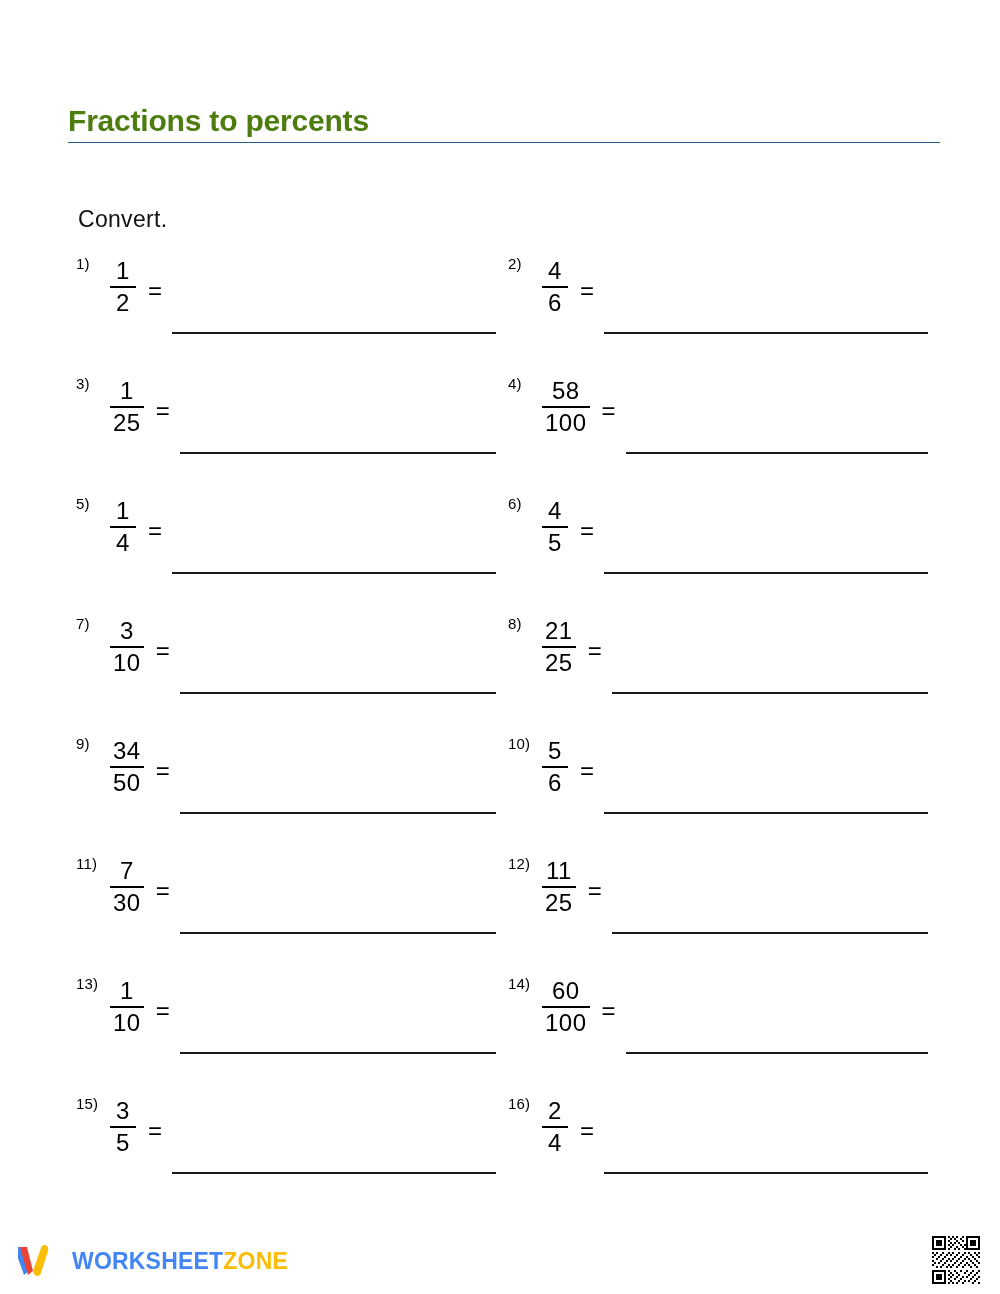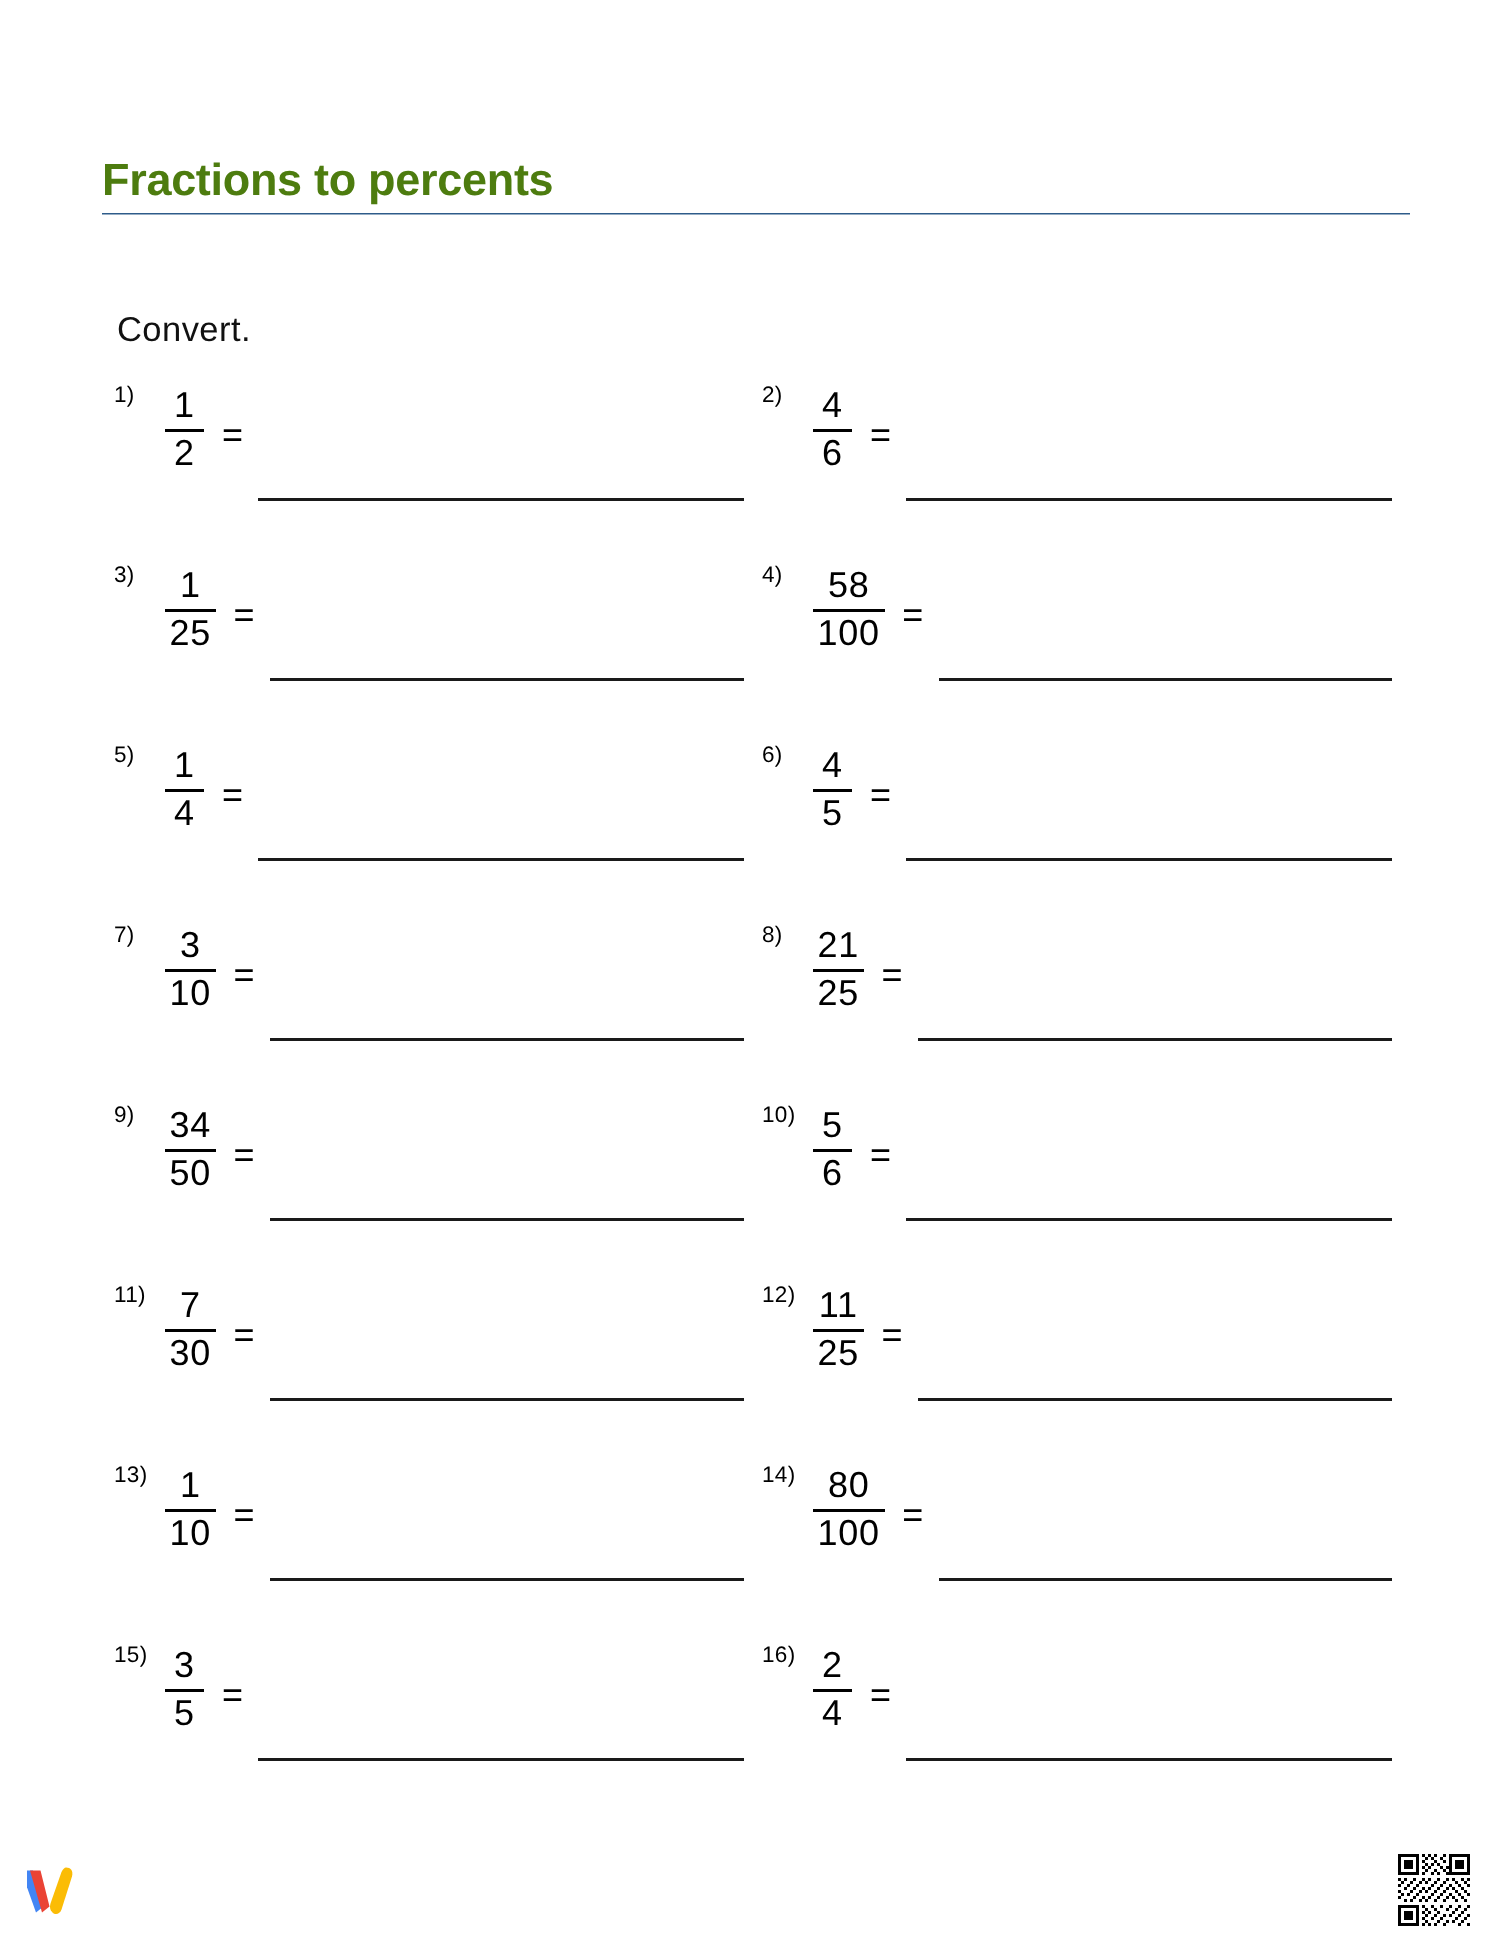--- a/index.html
+++ b/index.html
@@ -336,21 +336,21 @@
         <span class="numerator">1</span>
         <span class="frac-bar"></span>
         <span class="denominator">10</span>
       </span>
       <span class="equals">=</span>
       <span class="answer-line"></span>
     </div>
     <div class="problem col-right">
       <span class="problem-number">14)</span>
       <span class="fraction">
-        <span class="numerator">80</span>
+        <span class="numerator">60</span>
         <span class="frac-bar"></span>
         <span class="denominator">100</span>
       </span>
       <span class="equals">=</span>
       <span class="answer-line"></span>
     </div>
   </div>
 
   <div class="problem-row">
     <div class="problem col-left">
@@ -379,20 +379,23 @@
 
 <div id="worksheet-footer">
 
   <div id="brand-logo">
     <span id="logo-mark">
       <svg width="46" height="40" viewBox="0 0 46 40" xmlns="http://www.w3.org/2000/svg">
         <path d="M-4 6 L4 6 L11 30 L6 34 Z" fill="#4285F4"></path>
         <path d="M2 6 L9 6 L15 30 L10 34 Z" fill="#EA4335"></path>
         <path d="M26 4 C29 4 31 6 30 10 L23 32 C22 35 19 36 17 34 C15 32 15 30 16 27 L23 7 C24 5 25 4 26 4 Z" fill="#FBBC05"></path>
       </svg>
+    </span>
+    <span id="logo-wordmark">
+      <span class="logo-worksheet">WORKSHEET</span><span class="logo-zone">ZONE</span>
     </span>
   </div>
 
 </div>
 
 <div id="qr-code">
   <svg width="52" height="56" viewBox="0 0 52 52" xmlns="http://www.w3.org/2000/svg" shape-rendering="crispEdges">
     <rect x="0" y="0" width="52" height="52" fill="#ffffff"></rect>
     <g fill="#000000">
 

